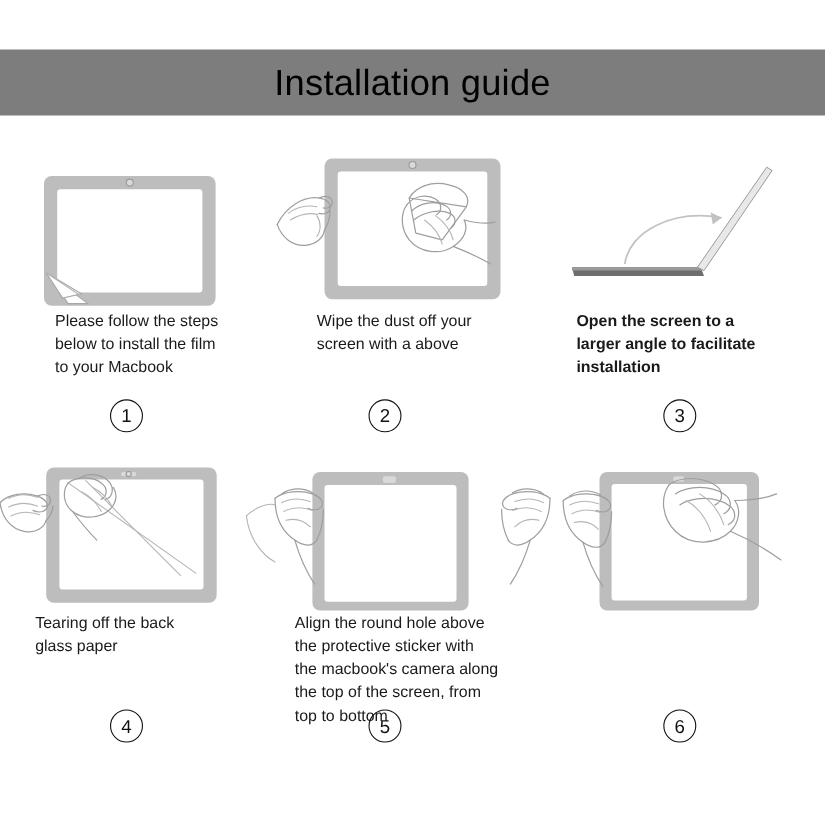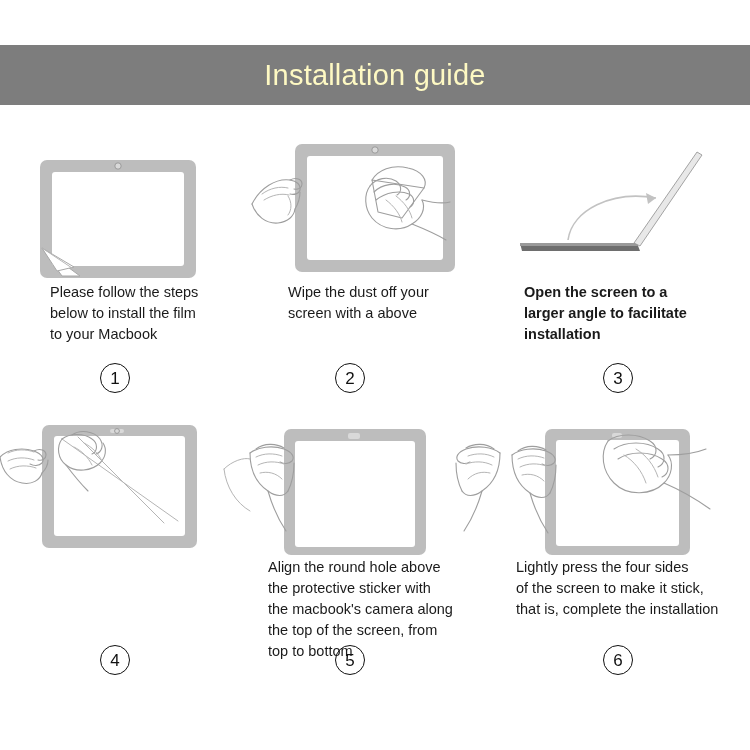--- a/index.html
+++ b/index.html
@@ -12,22 +12,22 @@
   #page { position: relative; width: 750px; height: 750px; background: #ffffff; }
 
   
   .header-bar {
     position: absolute; left: 0; top: 45px;
     width: 750px; height: 60px;
     background: #7d7d7d;
     display: flex; align-items: center; justify-content: center;
   }
   .header-title {
-    color: #fef9c3;
-    font-size: 29px;
+    color: #000000;
+    font-size: 33px;
     font-weight: 400;
     letter-spacing: 0.2px;
   }
 
   
   .steps {
     position: absolute; left: 0; top: 130px;
     width: 750px;
     display: grid;
     grid-template-columns: 250px 250px 250px;
@@ -198,20 +198,22 @@
           <path class="hand" d="M72 30 C80 24 94 26 100 34 C104 40 102 47 96 49"></path>
           <path class="hand" d="M62 34 C56 42 58 54 66 60 C76 68 92 66 100 58 C106 52 107 44 103 38"></path>
           <path class="hand" d="M66 60 C72 68 80 78 88 86"></path>
           <path class="handlite" d="M74 42 C82 46 88 52 92 60"></path>
           <path class="handlite" d="M84 38 C92 42 98 48 102 56"></path>
 
           <path class="handlite" d="M224 64 C232 56 244 52 250 54"></path>
           <path class="handlite" d="M224 64 C226 82 236 98 250 106"></path>
         </svg>
       </div>
+      <div class="caption">Tearing off the back
+glass paper</div>
       <div class="badge">
         <span>4</span>
       </div>
     </div>
 
     <div class="step step-5">
       <div class="art">
         <svg width="250" height="150" viewBox="0 0 250 150">
           <rect class="bezel" x="34" y="24" width="142" height="126" rx="7"></rect>
           <rect class="screen" x="45" y="36" width="120" height="106" rx="3"></rect>
@@ -265,22 +267,19 @@
           <path class="hand" d="M108 36 C118 28 138 28 150 36 C158 41 158 50 150 54"></path>
           <path class="hand" d="M114 44 C126 36 146 36 158 44 C166 49 166 58 158 62"></path>
           <path class="hand" d="M118 54 C130 46 150 46 162 54 C170 59 170 68 162 72"></path>
           <path class="hand" d="M108 36 C100 48 102 66 114 78 C128 92 152 90 164 78 C172 70 174 58 168 50"></path>
           <path class="hand" d="M168 50 C180 50 196 48 206 44"></path>
           <path class="hand" d="M164 78 C178 84 196 94 210 104"></path>
           <path class="handlite" d="M124 50 C134 56 142 66 146 78"></path>
           <path class="handlite" d="M136 44 C146 50 154 60 158 72"></path>
         </svg>
       </div>
-      <div class="caption">Lightly press the four sides
-of the screen to make it stick,
-that is, complete the installation</div>
       <div class="badge">
         <span>6</span>
       </div>
     </div>
 
   </div>
 </div>
 
 </body></html>

